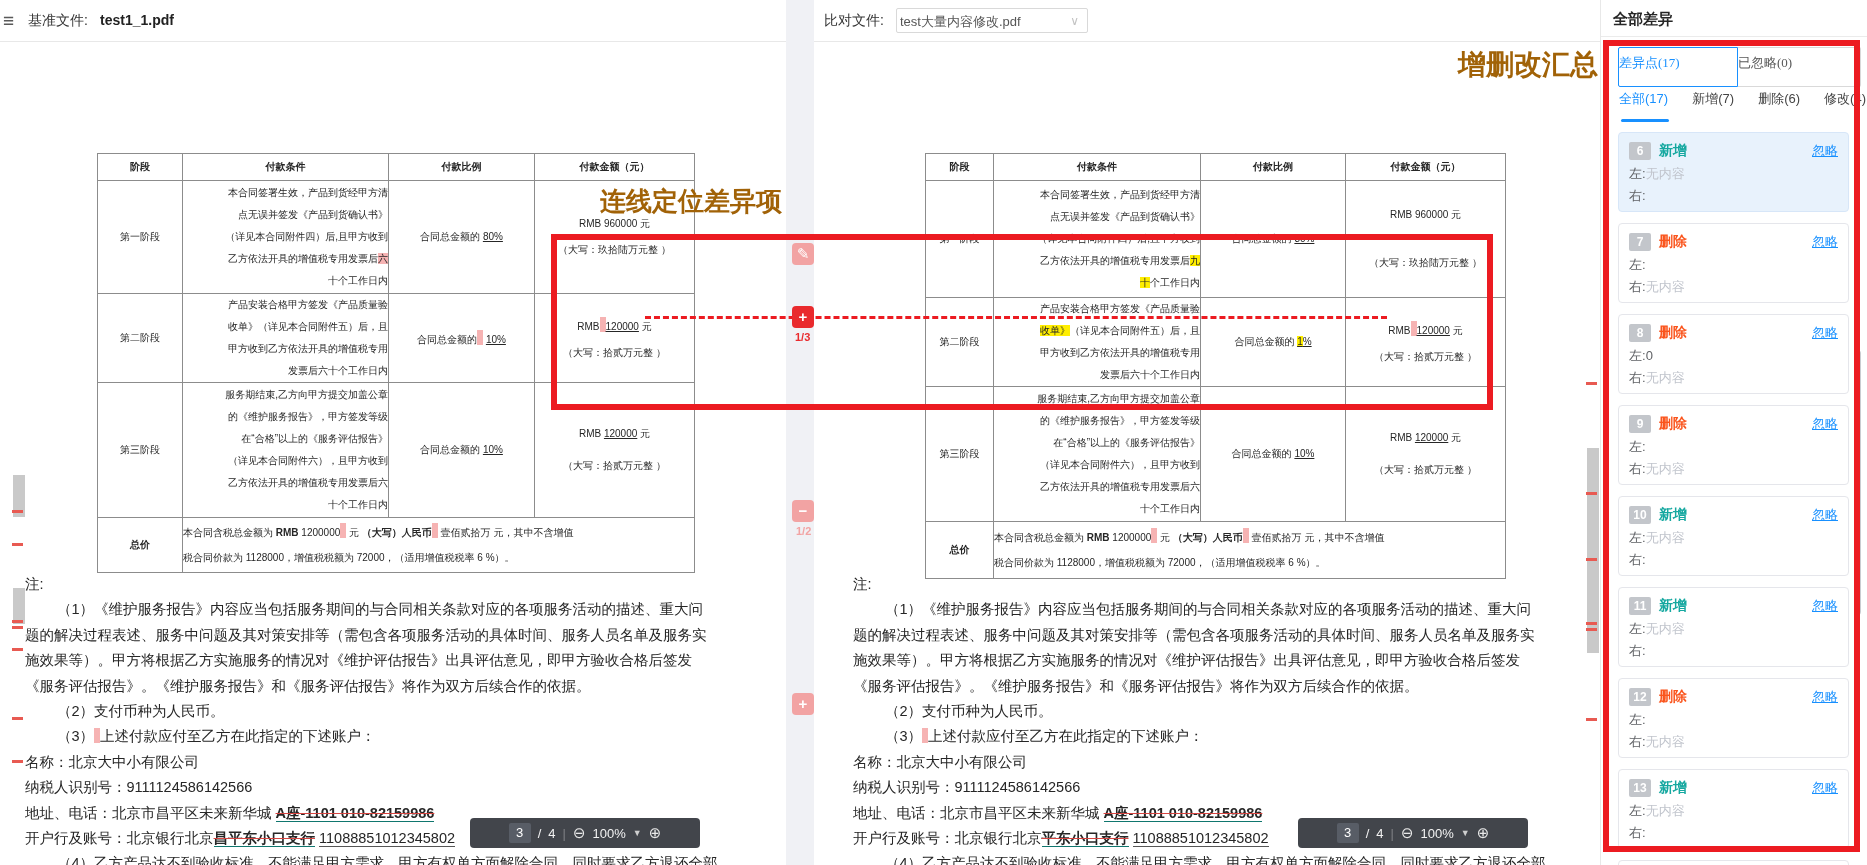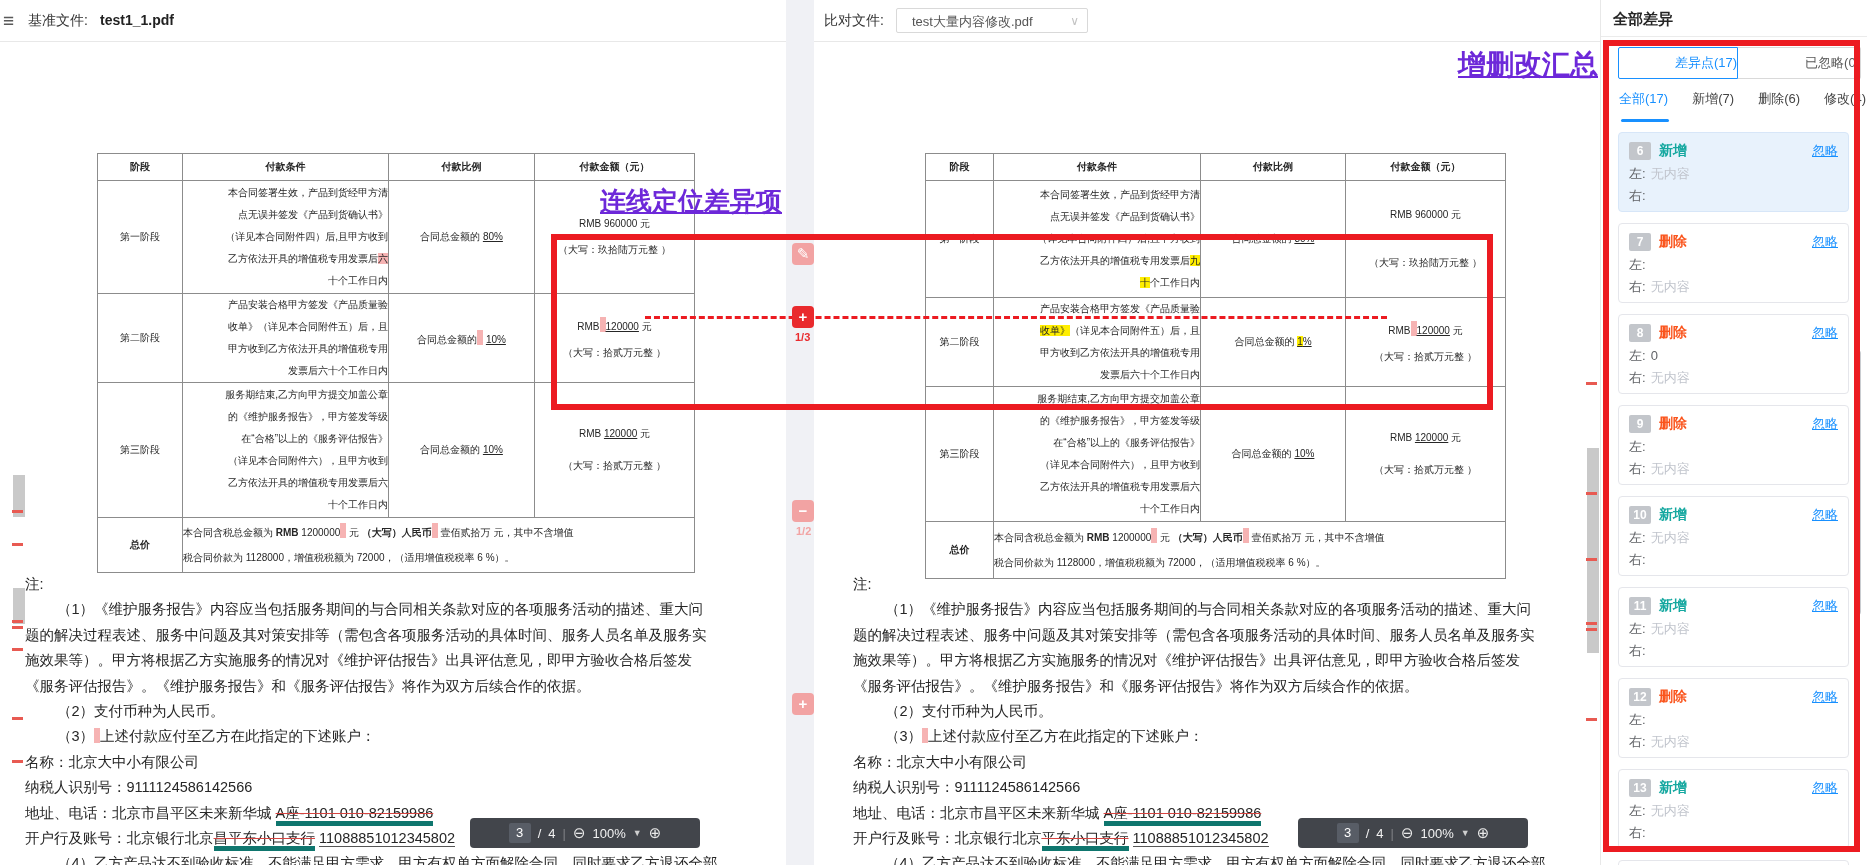--- a/index.html
+++ b/index.html
@@ -5,21 +5,21 @@
   html,body{margin:0;padding:0;width:1867px;height:865px;overflow:hidden;background:#fff;
     font-family:"Liberation Sans","DejaVu Sans",sans-serif;}
   #app{position:relative;width:1867px;height:865px;overflow:hidden;background:#fff;color:#262626;}
   .abs{position:absolute;}
   
   .pane-header{position:absolute;top:0;height:41px;border-bottom:1px solid #e8e8e8;background:#fff;z-index:3;}
   .hdr-label{font-size:14px;color:#333;line-height:41px;}
   .hdr-file{font-weight:bold;color:#222;}
   .menu-glyph{font-size:19px;color:#595959;line-height:41px;}
   .select-box{position:absolute;left:66px;top:8px;width:192px;height:25px;border:1px solid #d9d9d9;border-radius:2px;
-    font-size:13px;color:#555;line-height:25px;padding-left:15px;box-sizing:border-box;background:#fff;}
+    font-size:13px;color:#555;line-height:25px;padding-left:3px;box-sizing:border-box;background:#fff;}
   .select-caret{position:absolute;right:8px;top:0;color:#c3c3c3;font-size:12px;}
   
   .strip{position:absolute;top:0;width:14px;height:865px;z-index:2;}
   .thumb{position:absolute;left:1px;width:12px;background:#c9c9c9;}
   .tick{position:absolute;left:0;width:11px;height:3px;background:#e85a52;}
   
   .gutter{position:absolute;left:786px;top:0;width:28px;height:865px;background:#f0f1f5;z-index:2;}
   .gicon{position:absolute;width:22px;height:22px;border-radius:4px;color:#fff;text-align:center;line-height:22px;
     font-size:15px;font-weight:bold;z-index:8;cursor:pointer;}
   .gicon.pink{background:#f2a3a3;}
@@ -34,59 +34,59 @@
   .cell-center{text-align:center;}
   .amtbox{display:flex;flex-direction:column;align-items:center;justify-content:center;}
   .u{text-decoration:underline;}
   .b{font-weight:bold;}
   .hl-y{background:#ffee00;}
   .hl-p{background:#f6b3b3;}
   .pb{display:inline-block;width:6px;height:15px;background:#f6b3b3;vertical-align:-2px;}
   .totalcell{text-align:left;padding:6px 10px;line-height:25px;}
   .notes{position:absolute;width:760px;font-size:14.5px;line-height:25.4px;color:#262626;}
   .notes .ind{text-indent:2.2em;}
-  .rm{text-decoration:line-through;text-decoration-color:#d64541;border-bottom:5px solid #0f766e;}
+  .rm{text-decoration:line-through;text-decoration-color:#d64541;border-bottom:1px solid #0f766e;font-weight:bold;}
   .nu{border-bottom:1px solid #555;}
   
   .redbox{position:absolute;border:6px solid #ec1b21;z-index:7;pointer-events:none;}
   .dashline{position:absolute;height:0;border-top:3px dashed #ec1b21;z-index:6;pointer-events:none;}
-  .redtext{position:absolute;color:#6d28d9;font-weight:bold;z-index:7;text-decoration:underline;}
+  .redtext{position:absolute;color:#a16207;font-weight:bold;z-index:7;}
   
   .pagebar{position:absolute;top:818px;width:230px;height:30px;background:rgba(33,37,43,.85);border-radius:4px;
     display:flex;align-items:center;justify-content:center;color:#f2f2f2;font-size:13px;z-index:9;gap:7px;}
   .pagebox{display:inline-block;width:22px;height:20px;background:#585d66;border-radius:2px;text-align:center;
     line-height:20px;color:#fff;}
   .pdivider{color:rgba(255,255,255,.3);}
   .zbtn{font-size:15px;color:#e8e8e8;cursor:pointer;}
   .zcaret{font-size:9px;color:#cfcfcf;}
   
   .panel{position:absolute;left:1600px;top:0;width:267px;height:865px;background:#fff;border-left:1px solid #e8e8e8;z-index:4;}
   .panel-title{position:absolute;left:12px;top:10px;font-size:15px;font-weight:bold;color:#262626;}
   .panel-hline{position:absolute;left:0;top:36px;width:267px;border-top:1px solid #ebebeb;}
   .tabs{position:absolute;left:17px;top:47px;display:flex;}
-  .tabbtn{height:32px;box-sizing:border-box;background:#fff;font-size:13px;text-align:right;line-height:30px;cursor:pointer;}
+  .tabbtn{height:40px;box-sizing:border-box;background:#fff;font-size:13px;text-align:left;line-height:30px;cursor:pointer;font-family:Liberation Serif, serif;}
   .tabbtn.active{border:1px solid #1890ff;color:#1890ff;border-radius:2px 0 0 2px;width:120px;}
   .tabbtn.idle{border:1px solid #d9d9d9;border-left:none;color:#595959;border-radius:0 2px 2px 0;width:123px;}
   .filters{position:absolute;left:18px;top:90px;width:247px;display:flex;justify-content:space-between;font-size:13px;color:#444;}
   .filter{cursor:pointer;}
   .filter.active{color:#1890ff;}
   .filter-underline{position:absolute;left:20px;top:119px;width:48px;height:3px;background:#1890ff;border-radius:2px;}
   .cards{position:absolute;left:17px;top:132px;width:231px;}
   .card{box-sizing:border-box;width:231px;height:80px;border:1px solid #e5e6eb;border-radius:4px;background:#fff;
     margin-bottom:11px;padding:9px 10px;cursor:pointer;}
   .card.sel{background:#e8f2fc;border-color:#d7e6f8;}
   .card-head{display:flex;align-items:center;}
   .badge{min-width:22px;height:18px;background:#c3c6cb;border-radius:2px;color:#fff;font-size:12px;font-weight:bold;
     text-align:center;line-height:18px;padding:0 2px;box-sizing:border-box;}
   .ctype{font-size:14px;font-weight:bold;margin-left:8px;}
   .ctype.add{color:#16a8a0;}
   .ctype.del{color:#fa541c;}
   .ignore{margin-left:auto;font-size:13px;color:#1890ff;text-decoration:underline;cursor:pointer;}
   .crow{font-size:13px;color:#606266;margin-top:6px;line-height:16px;white-space:nowrap;overflow:hidden;}
-  .cval{margin-left:5px;text-align:center;}
+  .cval{text-align:center;}
   .cval.empty{color:#c0c4cc;}
   .panel-scroll{position:absolute;left:253px;top:350px;width:7px;height:265px;background:#c9ccd0;border-radius:4px;z-index:9;}
 </style>
 </head>
 <body>
 
 <div id="app">
 
   <div class="pane-header" style="left:0;width:786px;">
     <span class="abs menu-glyph" style="left:3px;top:0;">≡</span>

